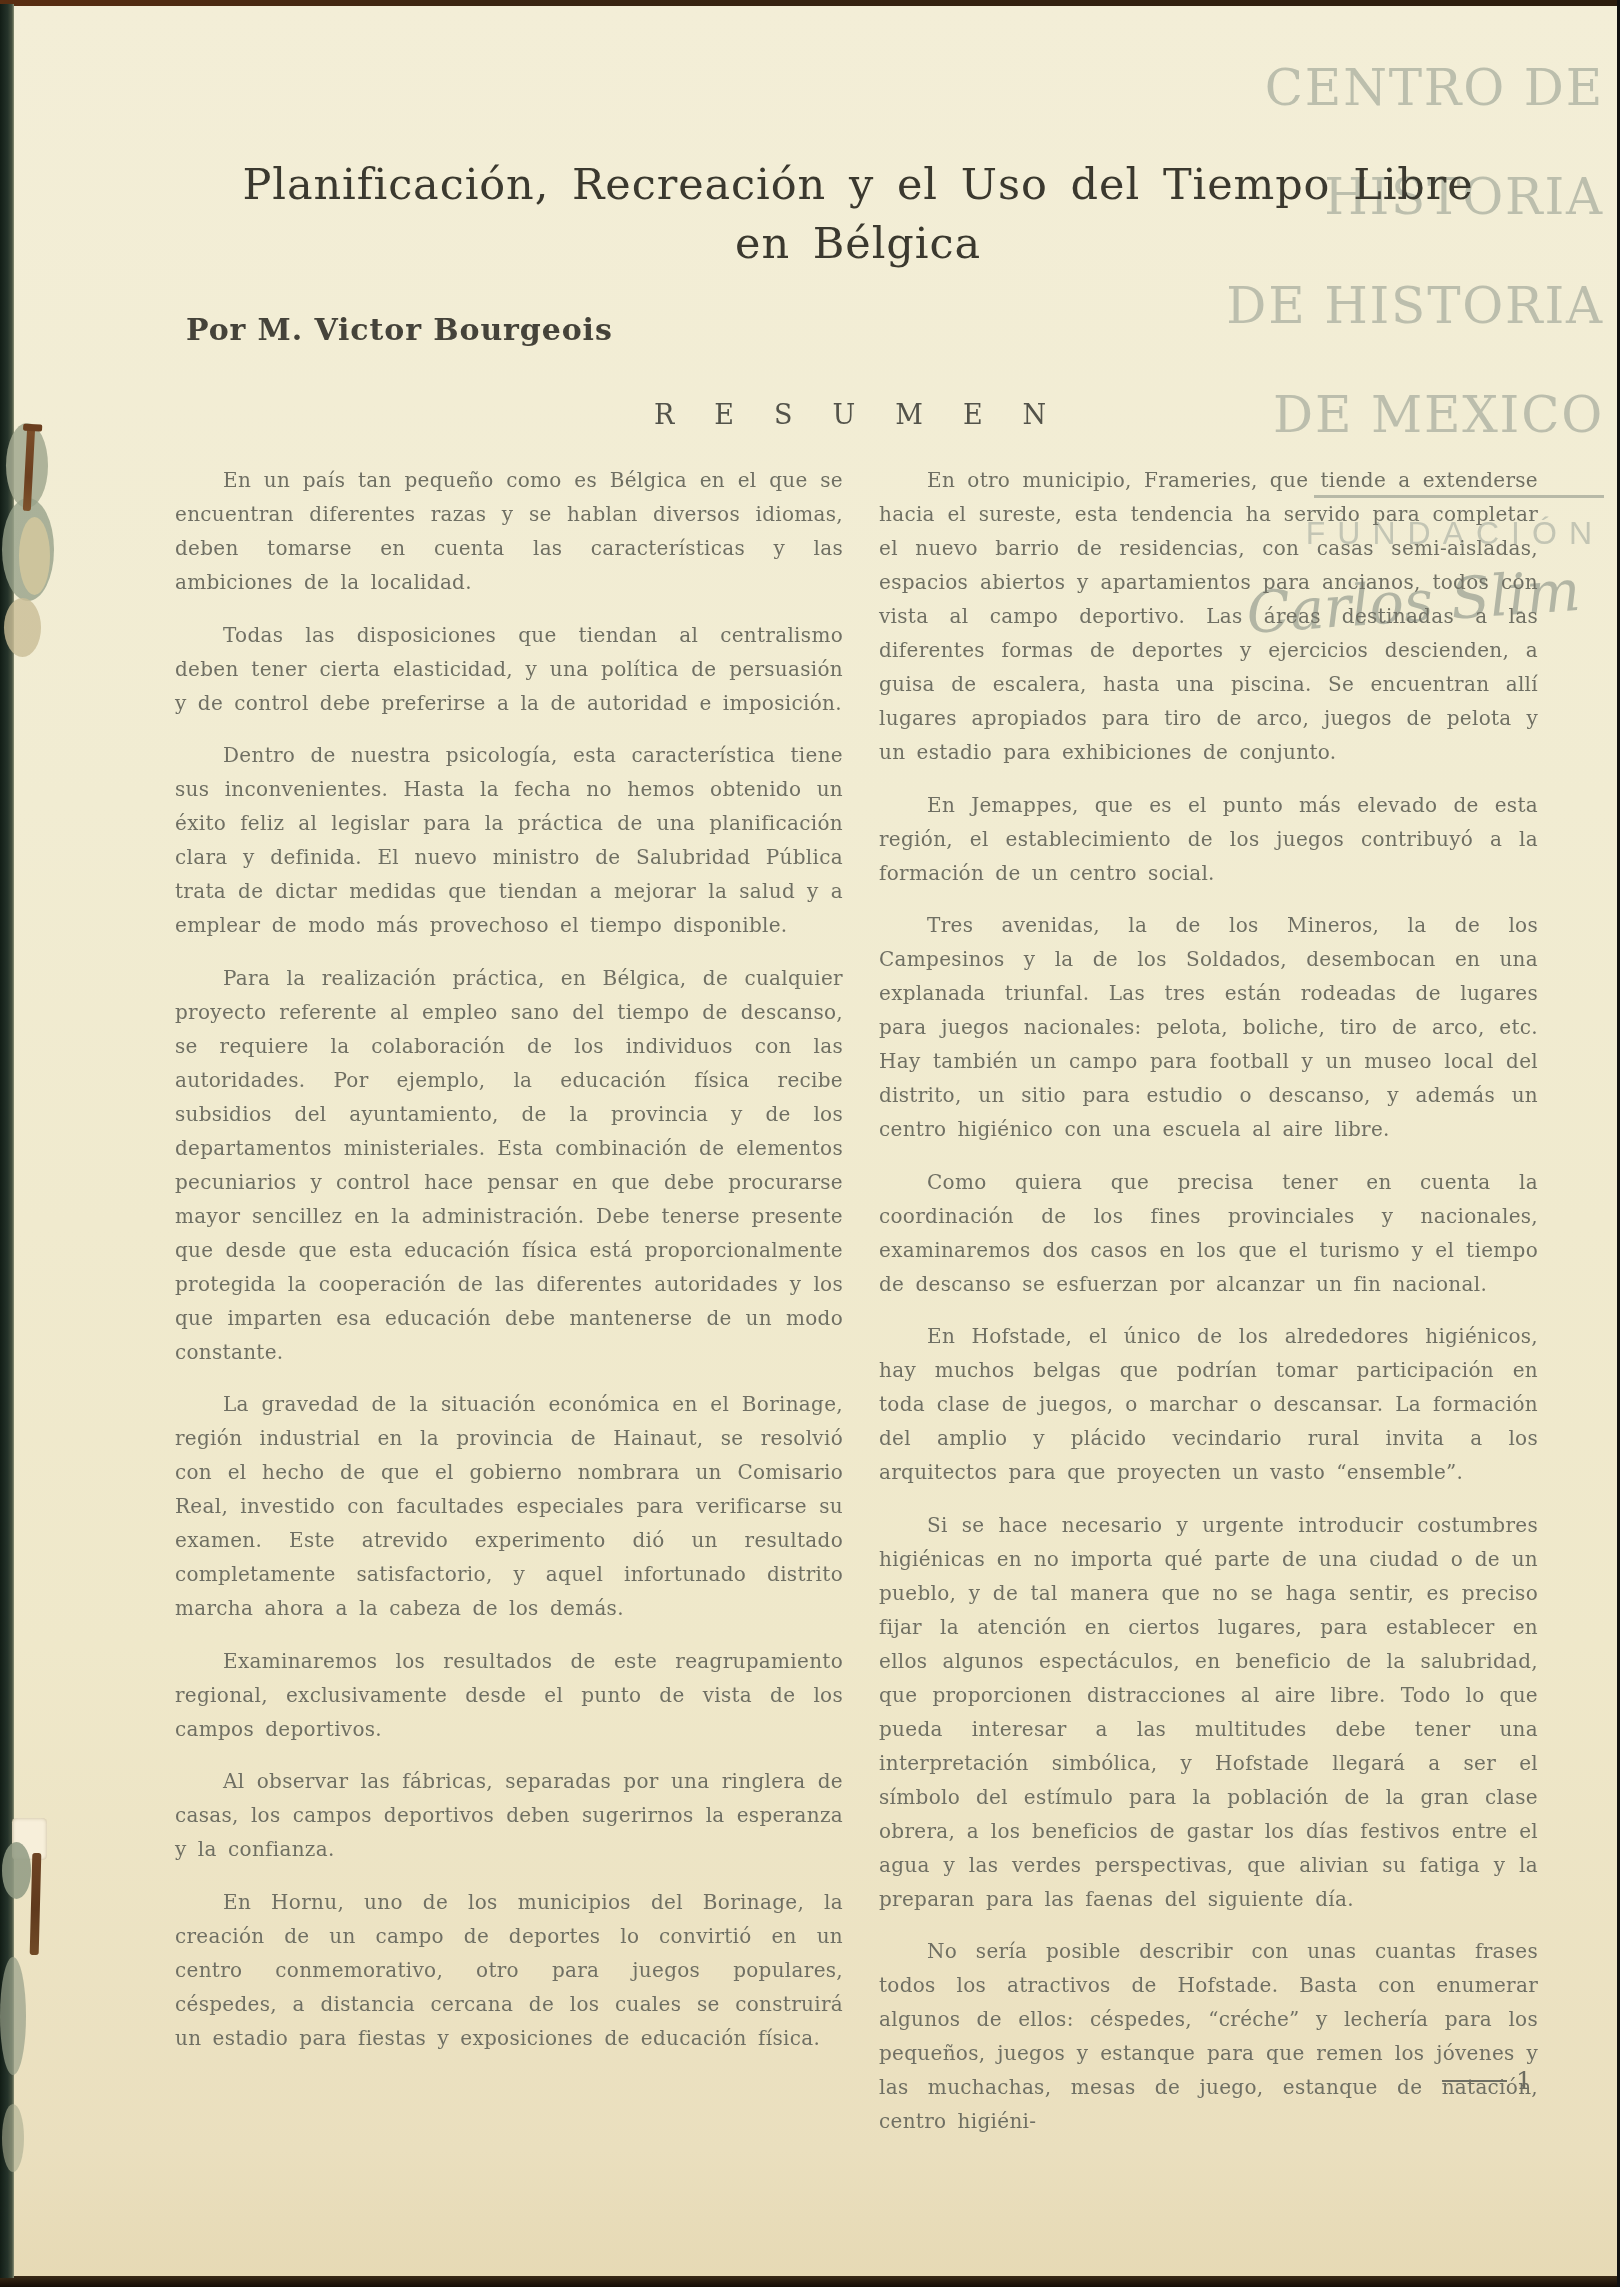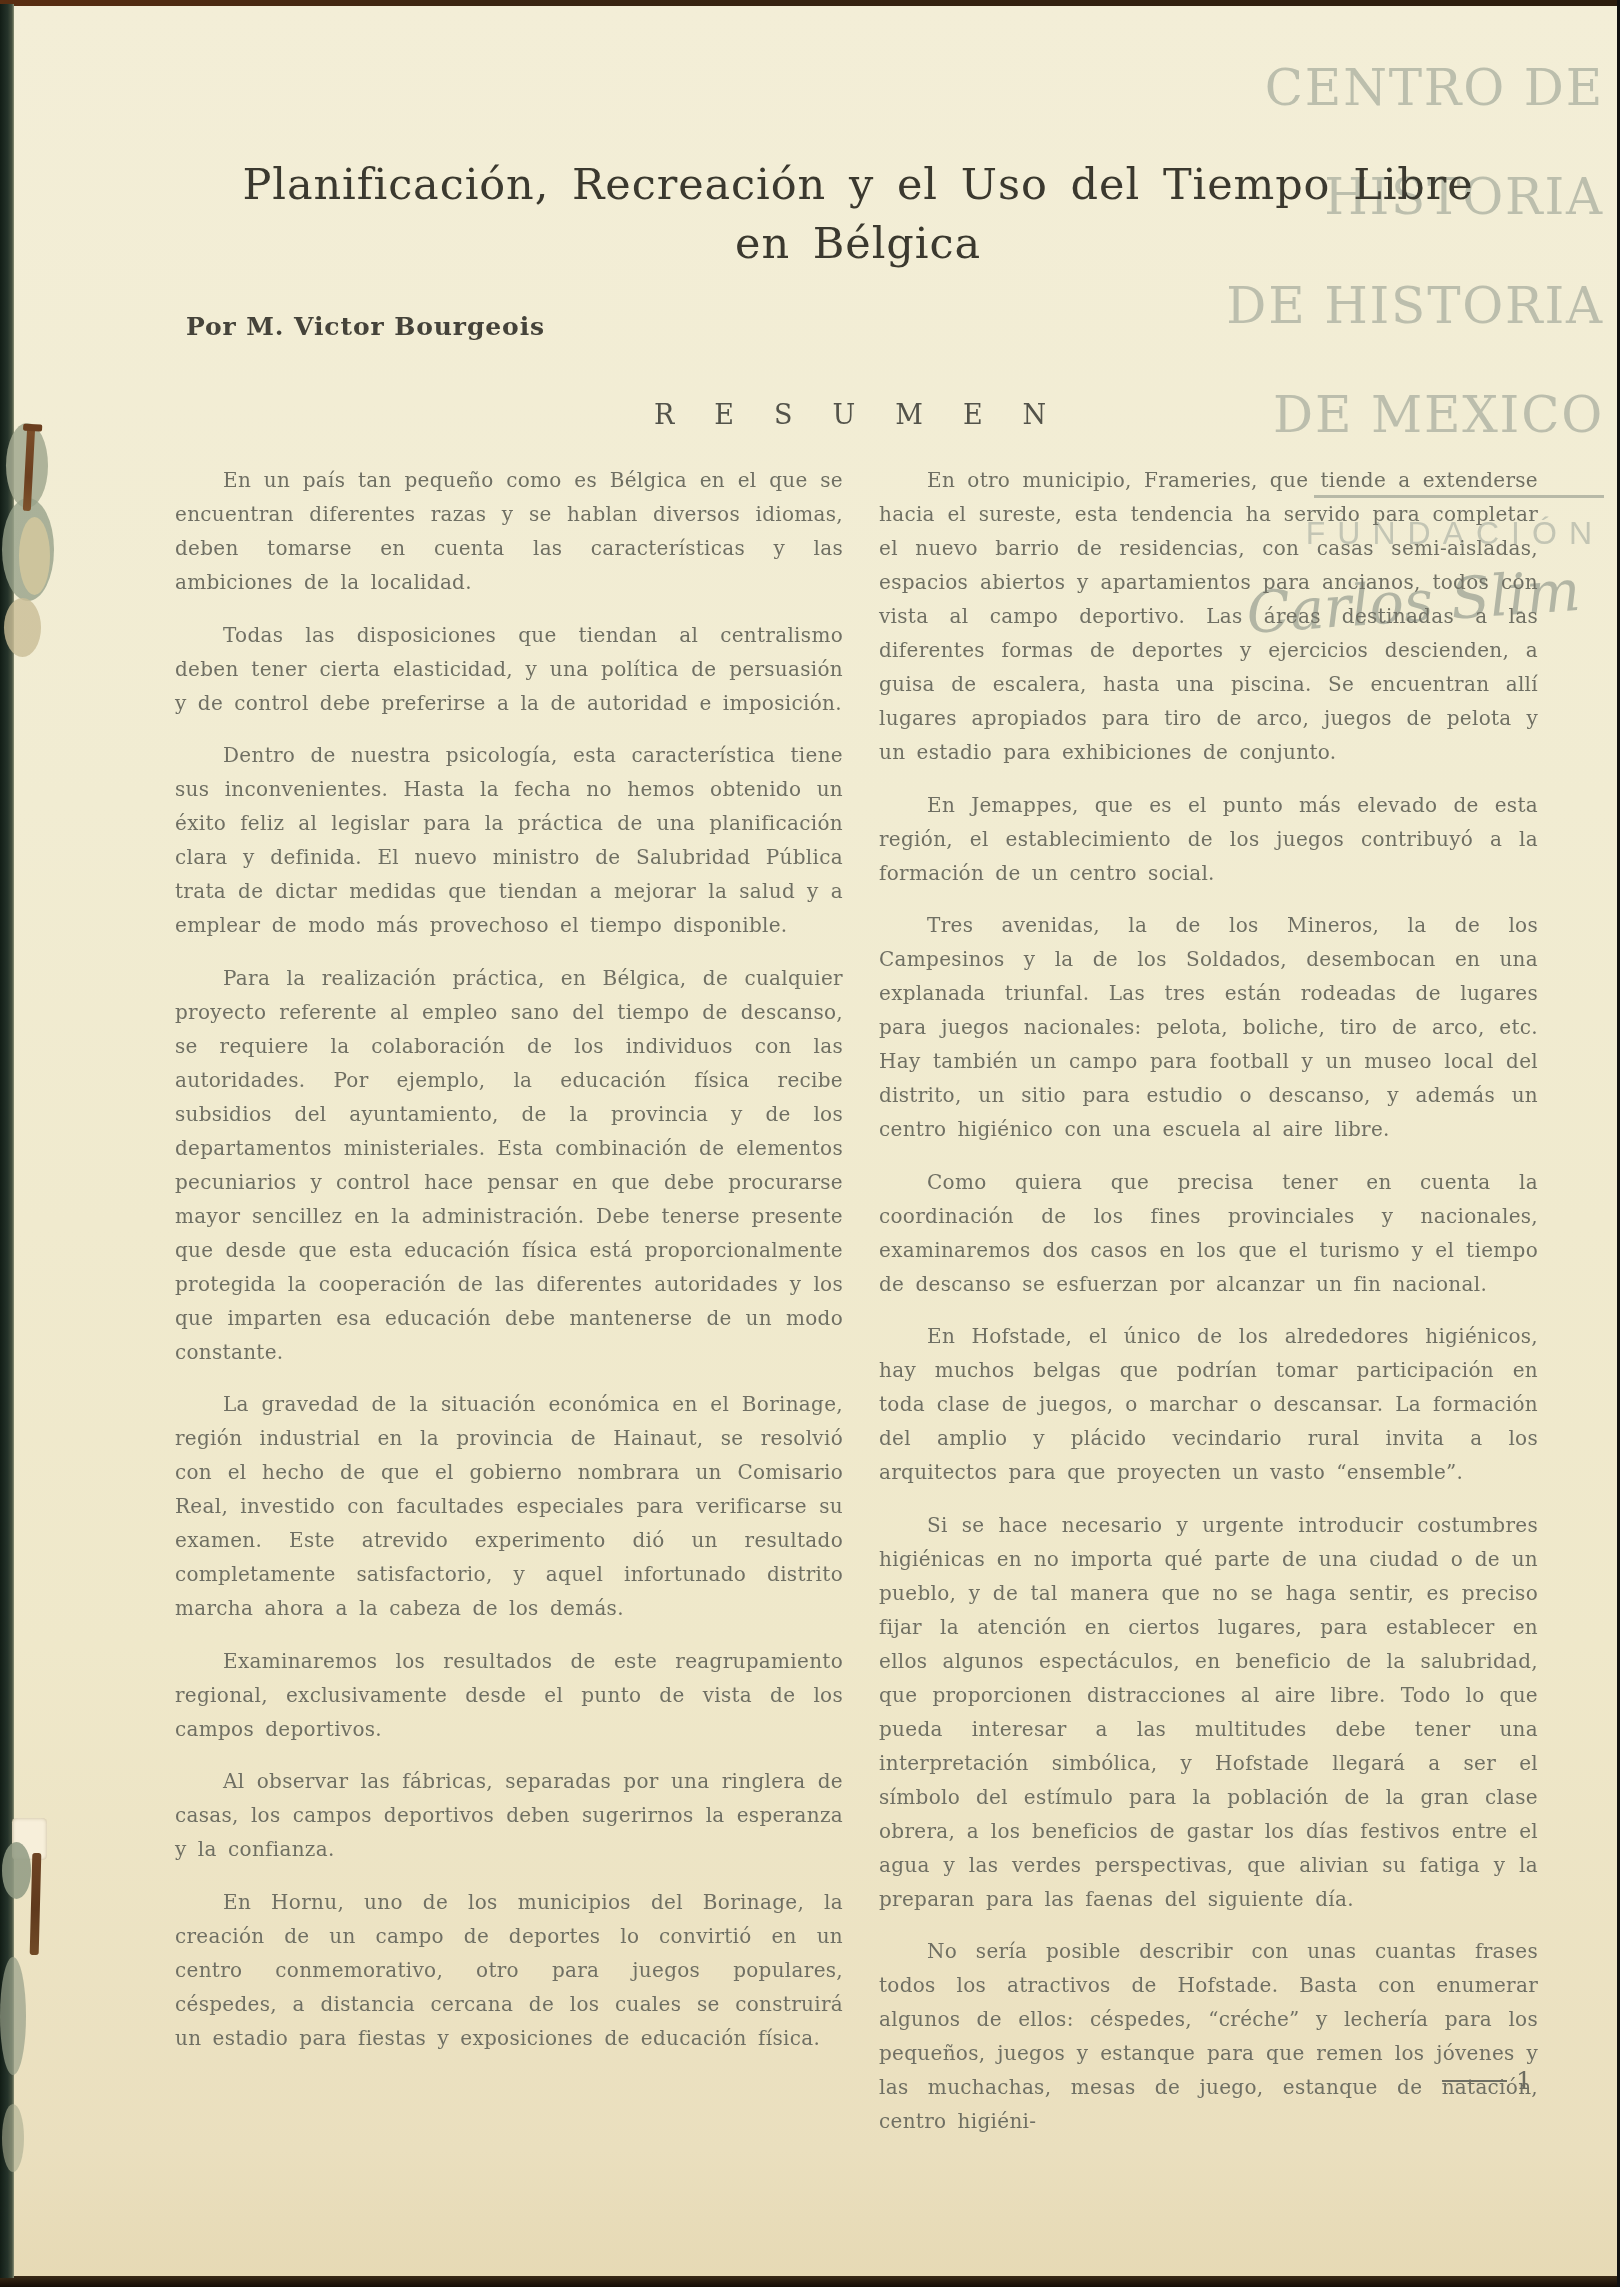--- a/index.html
+++ b/index.html
@@ -21,21 +21,21 @@
   .tape{position:absolute;left:12px;top:1818px;width:35px;height:42px;background:rgba(247,240,219,.92);border-radius:4.6px;box-shadow:0 0 3.7px rgba(150,130,90,.5) inset;}
   
   .watermark{position:absolute;top:9.2px;right:13px;width:591px;text-align:right;pointer-events:none;}
   .wm-line{font-size:50px;line-height:59px;letter-spacing:1.8px;color:#b7baa9;opacity:.9;}
   .wm-rule{margin:9.2px 0 0 auto;width:290px;height:2.8px;background:#b0b3a2;opacity:.9;}
   .wm-foundation{margin-top:16.6px;font-family:"Liberation Sans",sans-serif;font-size:32px;letter-spacing:12px;color:#c3c5b4;}
   .wm-signature{margin-top:3.7px;padding-right:24px;font-style:italic;font-size:57px;color:#b2b5a4;transform:rotate(-4deg);transform-origin:100% 50%;}
   
   .title{position:absolute;top:155px;left:175px;width:1366px;margin:0;text-align:center;
     font-weight:normal;font-size:43px;line-height:59px;letter-spacing:0.9px;word-spacing:8.3px;color:#3b392f;}
-  .author{position:absolute;top:312px;left:186px;font-size:25px;font-weight:700;letter-spacing:0.9px;color:#45433a;}
+  .author{position:absolute;top:312px;left:186px;font-size:30px;font-weight:700;letter-spacing:0.9px;color:#45433a;}
   .section-heading{position:absolute;top:399px;left:175px;width:1366px;text-align:center;
     font-size:27px;letter-spacing:15.7px;color:#53534a;}
   .col{position:absolute;top:463px;color:#6f6f63;}
   .col-left{left:175px;width:668px;}
   .col-right{left:879px;width:659px;}
   .para{margin:0 0 18.5px 0;font-size:20px;line-height:34px;text-indent:48px;
     text-align:justify;word-spacing:4.6px;letter-spacing:0.3px;hyphens:none;}
   .para:last-child{margin-bottom:0;}
   .page-footer{position:absolute;top:2066px;right:85px;display:flex;align-items:center;gap:9.2px;color:#6c6c60;}
   .footer-rule{display:inline-block;width:65px;height:0;border-top:2.8px solid #6f6f63;}

